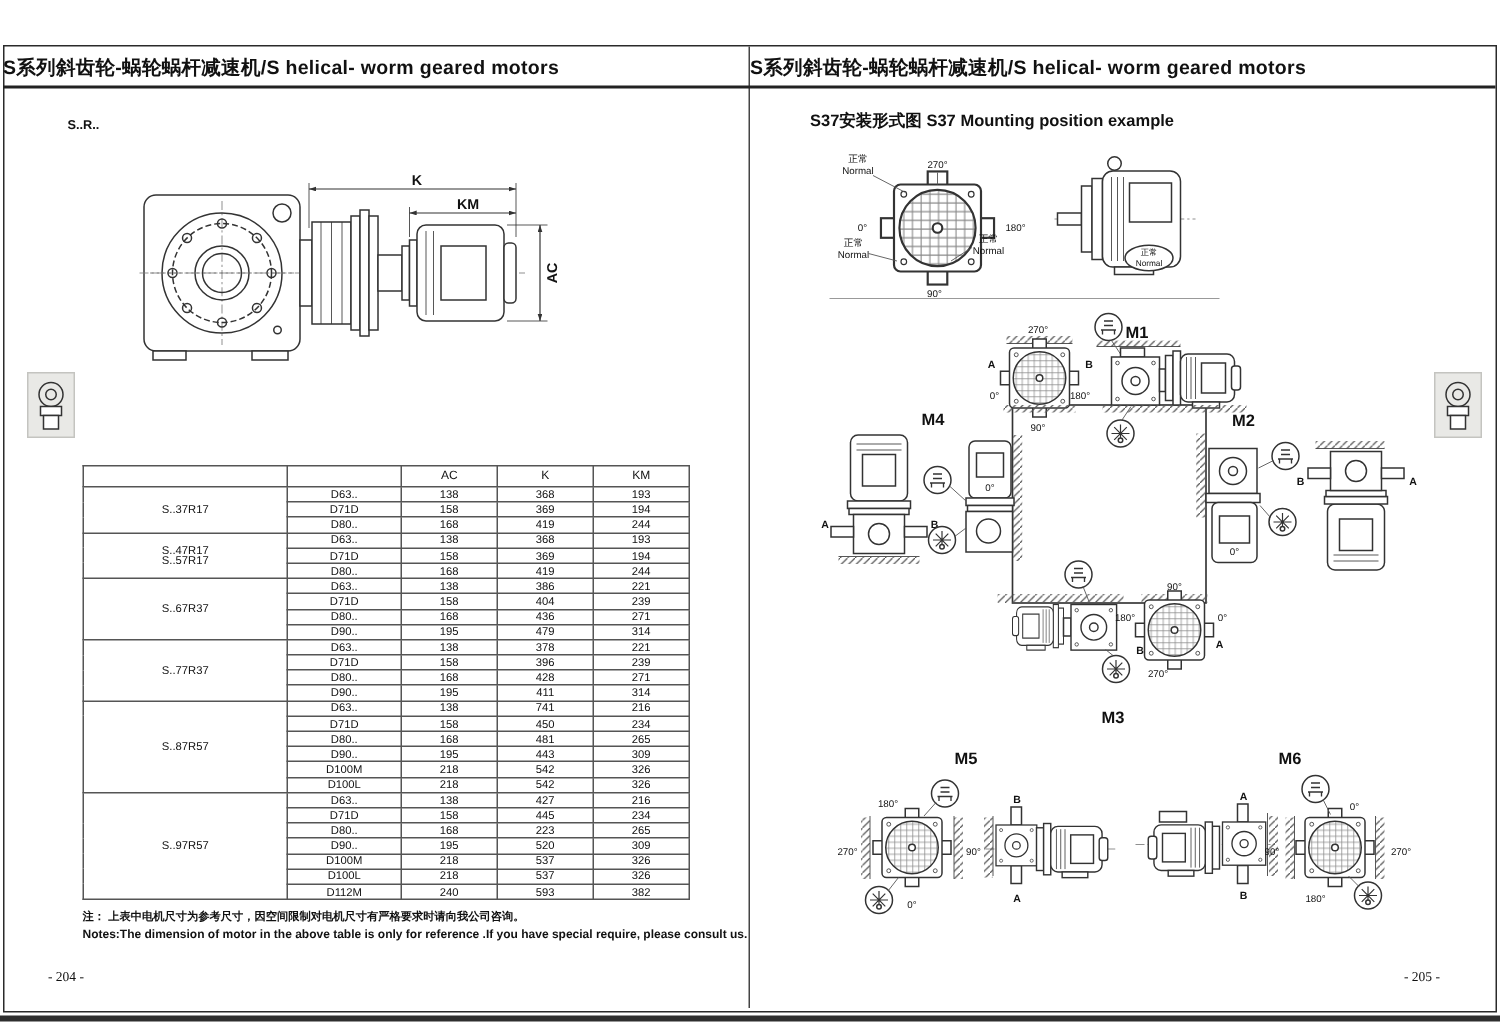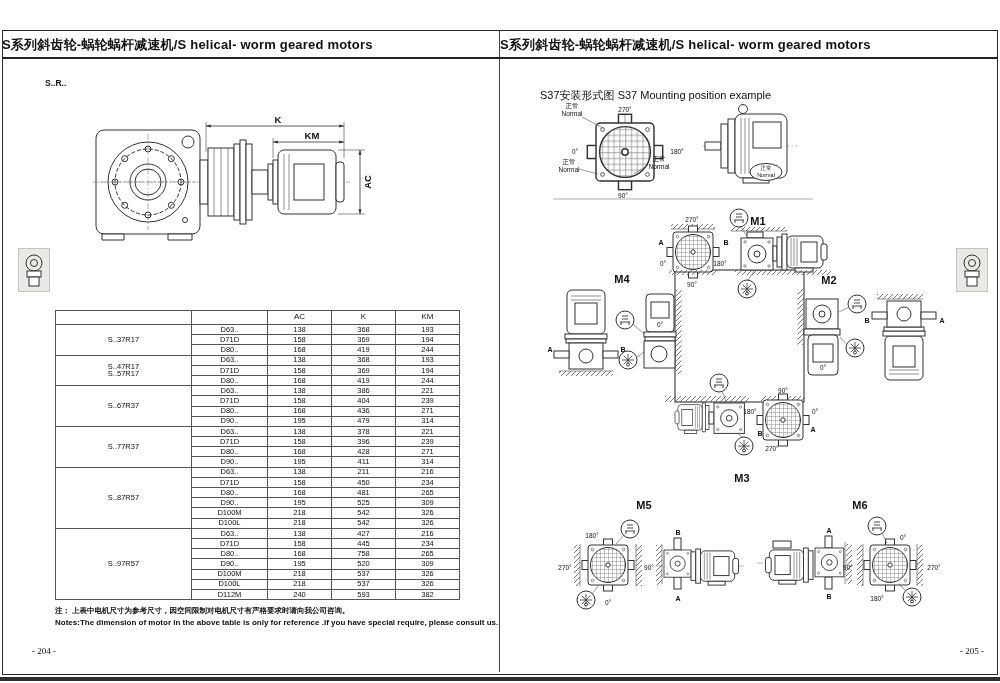--- a/index.html
+++ b/index.html
@@ -8,35 +8,35 @@
   .abs{position:absolute;}
   
   .paper{left:2px;top:30px;width:994px;height:643px;border:1px solid #2a2a2a;background:#fff;}
   .hdr-rule{left:2px;top:57px;width:995px;height:2px;background:#222;}
   .divider{left:499px;top:31px;width:1px;height:641px;background:#444;}
   .scan-band{left:0;top:677px;width:1000px;height:4px;background:#2e2e2e;}
   .title{top:36px;height:18px;font-size:13px;font-weight:600;letter-spacing:.2px;
          text-align:left;white-space:nowrap;}
   .title.l{left:2px;width:497px;} .title.r{left:500px;width:497px;}
   .series{left:45px;top:78px;font-size:8.5px;font-weight:bold;}
-  .subtitle{left:540px;top:88px;font-size:11px;font-weight:normal;}
+  .subtitle{left:540px;top:73px;font-size:11px;font-weight:bold;}
   
   .tblwrap{left:55px;top:310px;}
   table{border-collapse:collapse;border:1.5px solid #333;table-layout:fixed;width:400px;}
   td{border:1px solid #555;text-align:center;vertical-align:middle;
      font-size:7.5px;line-height:1.02;height:9.2px;padding:0;}
   tr.gs td{border-top:1.3px solid #333;margin-top:19px;}
   td.hd{height:13px;font-size:8px;}
   td.c-model{width:135px;white-space:pre-line;}
   td.c-motor{width:75px;}
   td.c-num{width:63px;}
   .note-cn{left:55px;top:606px;font-size:7.5px;font-weight:bold;}
   .note-en{left:55px;top:618px;font-size:8px;font-weight:600;}
   .pageno{font-family:"Liberation Serif",serif;font-size:9px;text-align:right;}
-  .pn-l{left:32px;top:646px;} .pn-r{left:936px;top:646px;margin-left:24px;}
+  .pn-l{left:32px;top:646px;} .pn-r{left:936px;top:646px;}
   
   .tab{width:30px;height:42px;background:#e9e9e6;border:1px solid #c4c4c0;}
   .tab.l{left:18px;top:248px;} .tab.r{left:956px;top:248px;}
   
   .ln{fill:#fff;stroke:#333;stroke-width:1;}
   .lnf{fill:none;stroke:#333;stroke-width:1;}
   .thin{fill:none;stroke:#333;stroke-width:.55;}
   .cl{fill:none;stroke:#777;stroke-width:.55;stroke-dasharray:6 2 1.5 2;}
   .dim{fill:none;stroke:#333;stroke-width:.8;}
   .ldr{fill:none;stroke:#555;stroke-width:.6;}
@@ -212,39 +212,39 @@
         <tr>
           <td class="c-motor">D90..</td>
           <td class="c-num">195</td>
           <td class="c-num">411</td>
           <td class="c-num">314</td>
         </tr>
         <tr class="gs">
           <td rowspan="6" class="c-model">S..87R57</td>
           <td class="c-motor">D63..</td>
           <td class="c-num">138</td>
-          <td class="c-num">211</td>
+          <td class="c-num">741</td>
           <td class="c-num">216</td>
         </tr>
         <tr>
           <td class="c-motor">D71D</td>
           <td class="c-num">158</td>
           <td class="c-num">450</td>
           <td class="c-num">234</td>
         </tr>
         <tr>
           <td class="c-motor">D80..</td>
           <td class="c-num">168</td>
           <td class="c-num">481</td>
           <td class="c-num">265</td>
         </tr>
         <tr>
           <td class="c-motor">D90..</td>
           <td class="c-num">195</td>
-          <td class="c-num">525</td>
+          <td class="c-num">443</td>
           <td class="c-num">309</td>
         </tr>
         <tr>
           <td class="c-motor">D100M</td>
           <td class="c-num">218</td>
           <td class="c-num">542</td>
           <td class="c-num">326</td>
         </tr>
         <tr>
           <td class="c-motor">D100L</td>
@@ -261,21 +261,21 @@
         </tr>
         <tr>
           <td class="c-motor">D71D</td>
           <td class="c-num">158</td>
           <td class="c-num">445</td>
           <td class="c-num">234</td>
         </tr>
         <tr>
           <td class="c-motor">D80..</td>
           <td class="c-num">168</td>
-          <td class="c-num">758</td>
+          <td class="c-num">223</td>
           <td class="c-num">265</td>
         </tr>
         <tr>
           <td class="c-motor">D90..</td>
           <td class="c-num">195</td>
           <td class="c-num">520</td>
           <td class="c-num">309</td>
         </tr>
         <tr>
           <td class="c-motor">D100M</td>

